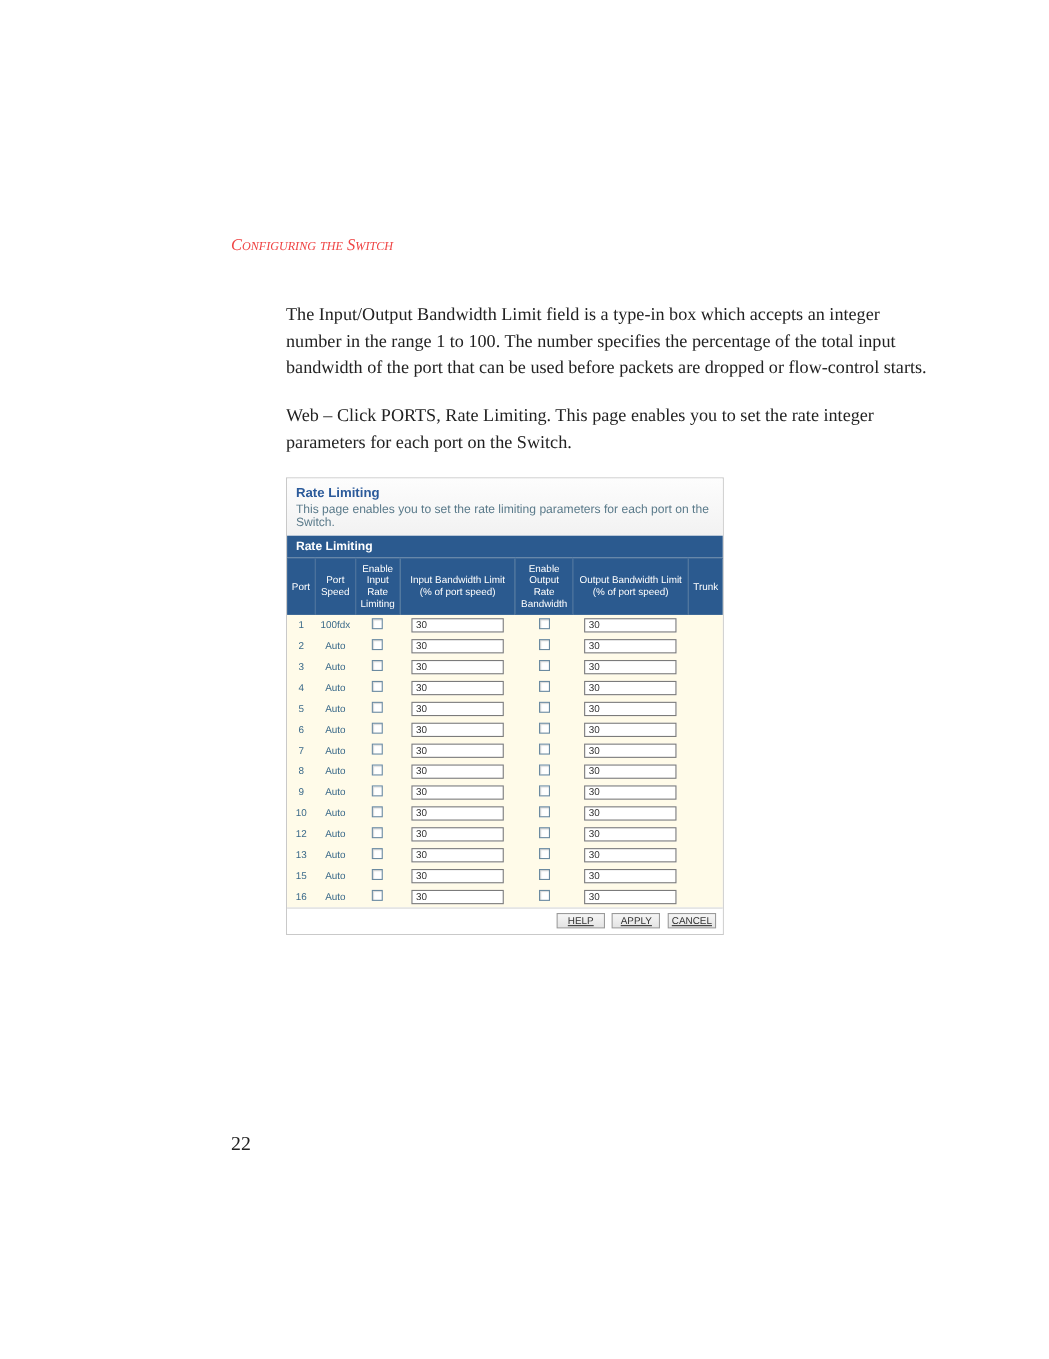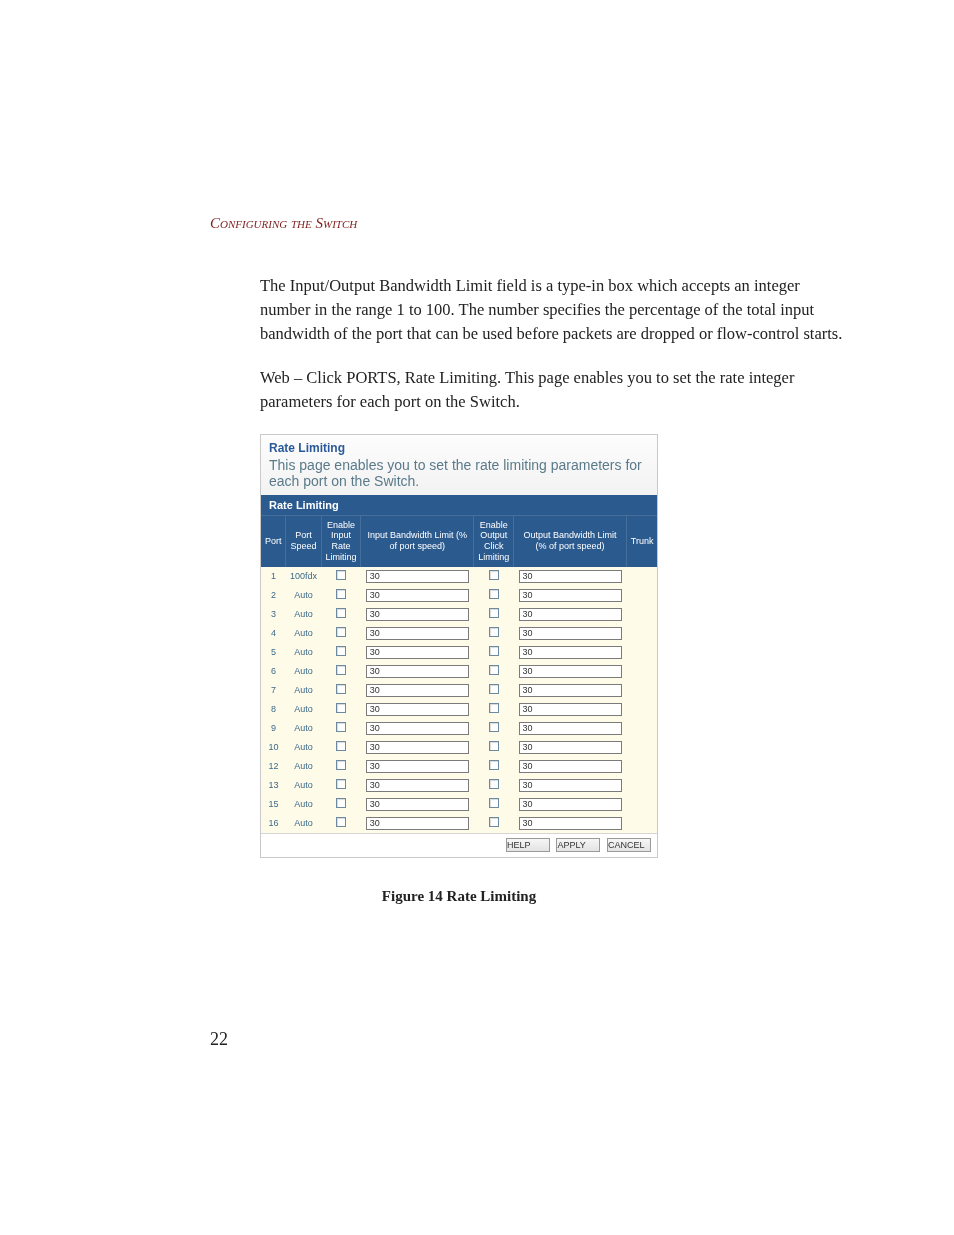--- a/index.html
+++ b/index.html
@@ -13,21 +13,21 @@
   }
   .page {
     width: 954px;
     padding: 215px 110px 60px 210px;
     position: relative;
     min-height: 1235px;
   }
   .running-head {
     font-variant: small-caps;
     font-style: italic;
-    color: #7f1d1d;
+    color: #ef4444;
     font-size: 15px;
     margin-bottom: 42px;
   }
   .body-para {
     font-size: 16.5px;
     line-height: 1.45;
     margin: 0 0 20px 50px;
     color: #222;
   }
   .body-para b { font-weight: normal; }
@@ -45,21 +45,21 @@
     padding: 6px 8px 6px 8px;
   }
   .shot-title {
     color: #2b5a9a;
     font-weight: bold;
     font-size: 12px;
     margin-bottom: 2px;
   }
   .shot-desc {
     color: #5a7a8a;
-    font-size: 14px;
+    font-size: 11px;
   }
   .panel-head {
     background: #2b5a8f;
     color: #fff;
     font-weight: bold;
     font-size: 11px;
     padding: 4px 8px;
   }
   table.rl {
     width: 100%;
@@ -91,45 +91,46 @@
   .col-bw     { width: 98px; }
   .col-trunk  { width: 28px; }
   .chk {
     display: inline-block;
     width: 10px; height: 10px;
     border: 1px solid #6b8aa0;
     background: #fff;
     box-shadow: inset 1px 1px 1px rgba(0,0,0,0.15);
   }
   input.bw {
-    width: 103px;
+    width: 84px;
     height: 13px;
     font: 9px Tahoma, Verdana, Arial, sans-serif;
     color: #333;
     border: 1px solid #7b7b7b;
     padding: 0 3px;
     background: #fff;
   }
   .btn-row {
     background: #fff;
     padding: 4px 6px 5px 6px;
     text-align: right;
     border-top: 1px solid #d5d5d5;
   }
   .btn {
     display: inline-block;
     min-width: 44px;
-    text-align: left;
+    text-align: center;
     font: 9px Tahoma, Verdana, Arial, sans-serif;
     color: #333;
     background: linear-gradient(#f6f6f6,#e4e4e4);
     border: 1px solid #9a9a9a;
     padding: 1px 0;
     margin-left: 4px;
     cursor: pointer;
+    text-decoration: underline;
   }
   .fig-caption {
     text-align: center;
     font-weight: bold;
     font-size: 15px;
     margin: 30px 0 0 50px;
     width: 398px;
   }
   .page-number {
     position: absolute;
@@ -167,21 +168,21 @@
           <col class="col-chk">
           <col class="col-bw">
           <col class="col-trunk">
       </colgroup>
       <thead>
         <tr>
           <th>Port</th>
           <th>Port Speed</th>
           <th>Enable Input Rate Limiting</th>
           <th>Input Bandwidth Limit (% of port speed)</th>
-          <th>Enable Output Click Limiting</th>
+          <th>Enable Output Rate Bandwidth</th>
           <th>Output Bandwidth Limit (% of port speed)</th>
           <th>Trunk</th>
         </tr>
       </thead>
       <tbody id="rl-body">
           <tr>
             <td>1</td>
             <td>100fdx</td>
             <td><span class="chk"></span></td>
             <td><input class="bw" value="30" style=""></td>
@@ -308,17 +309,16 @@
           </tr>
         </tbody>
     </table>
     <div class="btn-row">
       <span class="btn">HELP</span>
       <span class="btn">APPLY</span>
       <span class="btn">CANCEL</span>
     </div>
   </div>
 
-  <div class="fig-caption">Figure 14  Rate Limiting</div>
 
   <div class="page-number">22</div>
 
 </div>
 
 </body></html>

